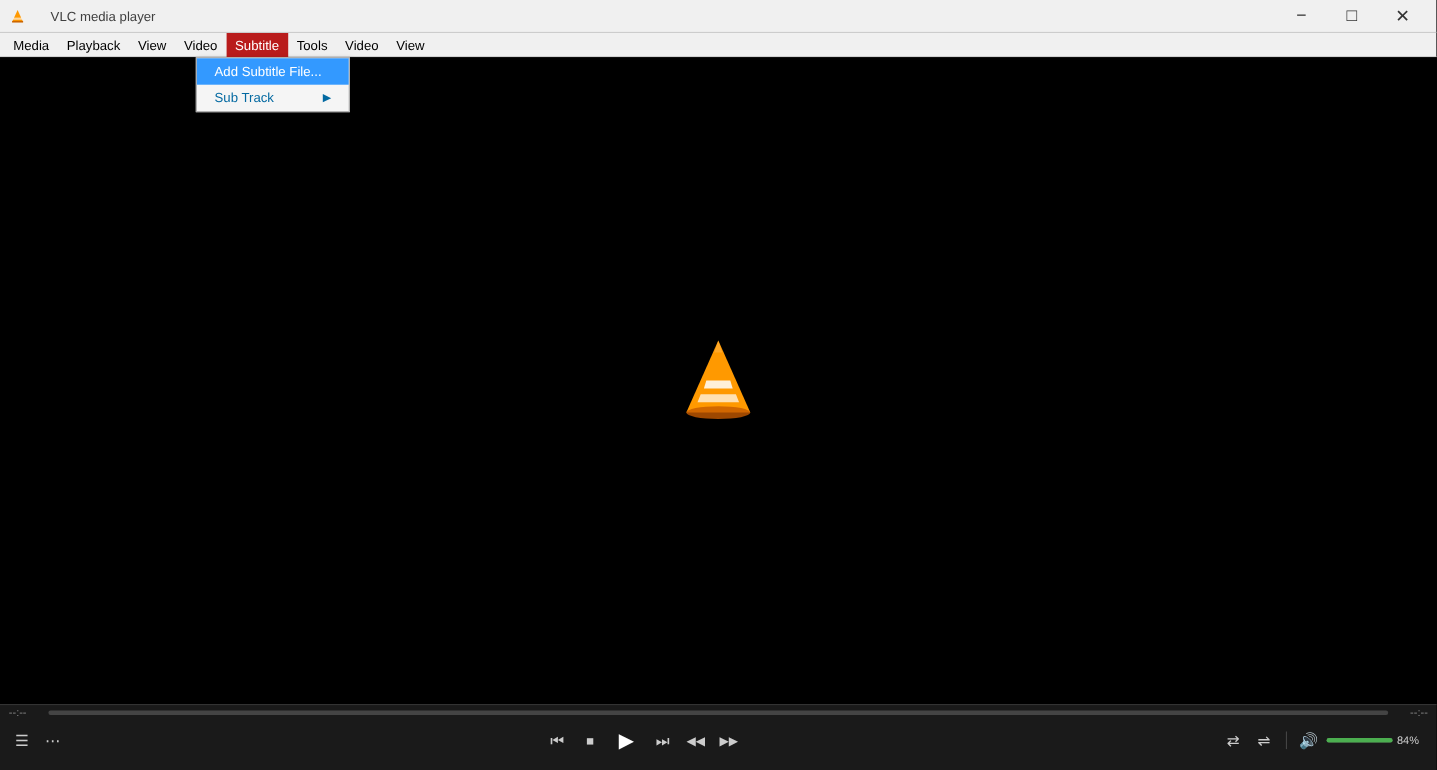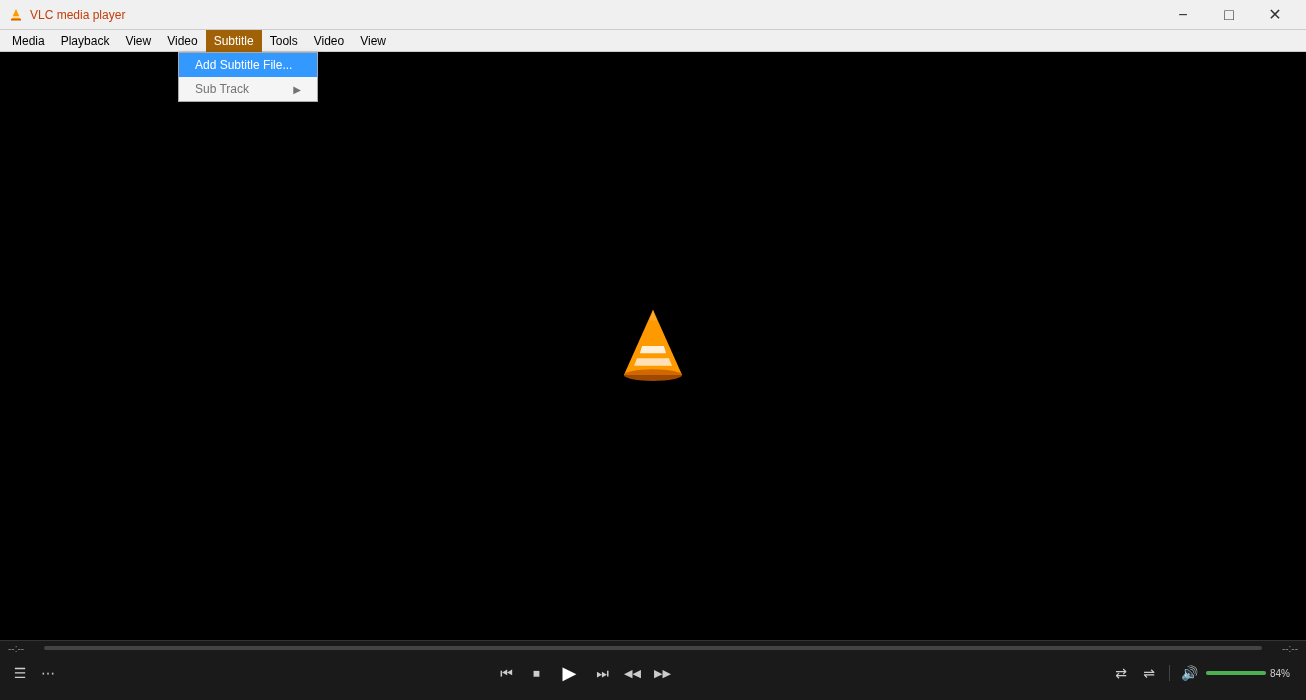--- a/index.html
+++ b/index.html
@@ -27,21 +27,22 @@
       display: flex;
       align-items: center;
       gap: 6px;
     }
     #title-icon {
       width: 16px;
       height: 16px;
     }
     #title-text {
       font-size: 12px;
-      color: #c2410c;
+      color: #404040;
+      margin-left: 16px;
     }
     #title-controls {
       display: flex;
       gap: 0;
     }
     .title-btn {
       width: 46px;
       height: 30px;
       display: flex;
       align-items: center;
@@ -65,40 +66,40 @@
     }
     .menu-item {
       padding: 2px 8px;
       cursor: pointer;
       font-size: 12px;
       color: #000;
       height: 22px;
       display: flex;
       align-items: center;
     }
-    .menu-item.active { background: #a16207; color: #fff; }
+    .menu-item.active { background: #b91c1c; color: #fff; }
 
     
     #subtitle-dropdown {
       position: absolute;
       top: 22px;
       left: 178px;
       background: #f5f5f5;
       border: 1px solid #aaa;
       box-shadow: 2px 2px 5px rgba(0,0,0,0.3);
       min-width: 140px;
       z-index: 1000;
     }
     .dropdown-item {
       display: flex;
       align-items: center;
       justify-content: space-between;
       padding: 4px 16px;
       font-size: 12px;
-      color: #737373;
+      color: #0369a1;
       cursor: pointer;
       white-space: nowrap;
       height: 24px;
     }
     .dropdown-item.highlighted { background: #3399ff; color: #fff; }
     .dropdown-item .arrow { font-size: 10px; }
 
     
     #video-area {
       background: #000;

